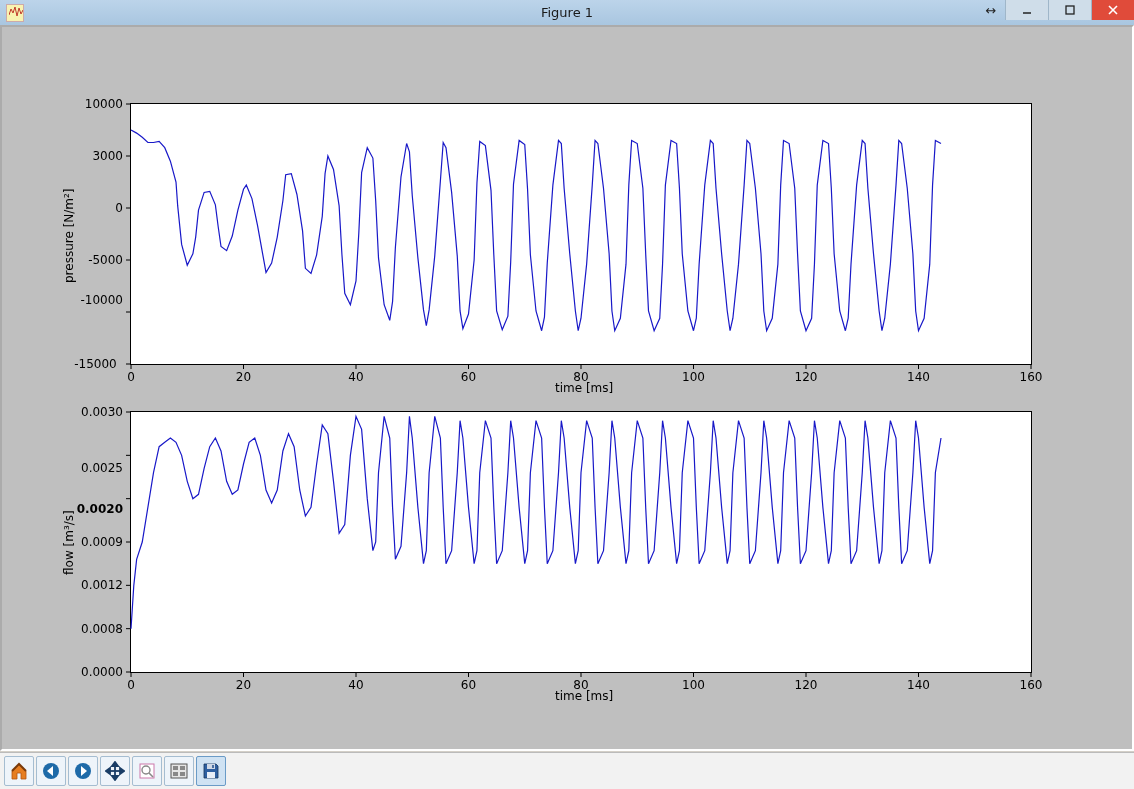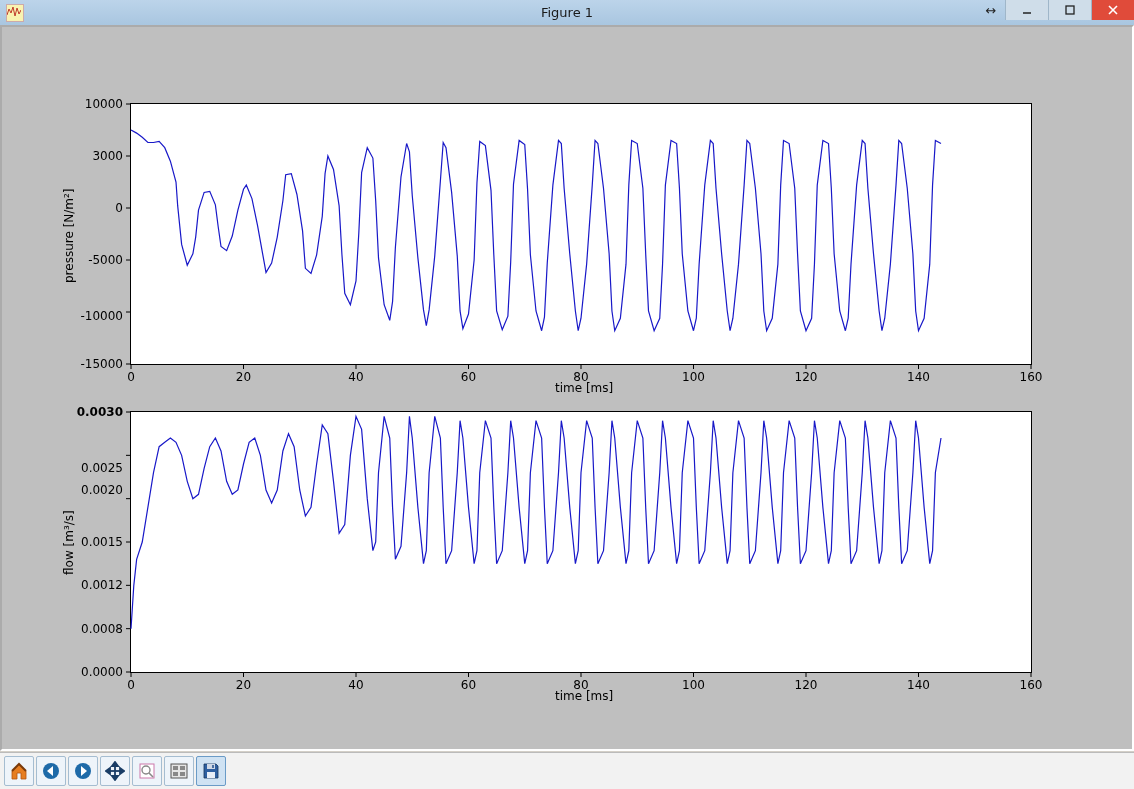--- a/index.html
+++ b/index.html
@@ -12,20 +12,21 @@
   }
 
   
   .titlebar {
     height: 25px;
     background: linear-gradient(#bcd4ea, #a9c6e0);
     border-bottom: 1px solid #7c9cb6;
     display: flex;
     align-items: center;
     position: relative;
+    text-align: right;
   }
   .titlebar .app-icon {
     width: 16px; height: 16px;
     margin: 0 6px;
     background: #f9f3b1;
     border: 1px solid #caa;
     display: inline-block;
   }
   .titlebar .app-icon svg { width: 14px; height: 14px; }
   .titlebar .title {
@@ -191,22 +192,22 @@
         </svg>
     <div class="tick-label tick-x" style="left: 0px; top: 266px;">0</div>
         <div class="tick-label tick-x" style="left: 112.5px; top: 266px;">20</div>
         <div class="tick-label tick-x" style="left: 225px; top: 266px;">40</div>
         <div class="tick-label tick-x" style="left: 337.5px; top: 266px;">60</div>
         <div class="tick-label tick-x" style="left: 450px; top: 266px;">80</div>
         <div class="tick-label tick-x" style="left: 562.5px; top: 266px;">100</div>
         <div class="tick-label tick-x" style="left: 675px; top: 266px;">120</div>
         <div class="tick-label tick-x" style="left: 787.5px; top: 266px;">140</div>
         <div class="tick-label tick-x" style="left: 900px; top: 266px;">160</div>
-        <div class="tick-label tick-y" style="right: 908px; left: -63px; width: 55px; top: 260px;">-15000</div>
-        <div class="tick-label tick-y" style="right: 908px; left: -63px; width: 55px; top: 212px;">-10000</div>
+        <div class="tick-label tick-y" style="right: 908px; left: -63px; width: 55px; top: 260px; text-align: center;">-15000</div>
+        <div class="tick-label tick-y" style="right: 908px; left: -63px; width: 55px; top: 196px;">-10000</div>
         <div class="tick-label tick-y" style="right: 908px; left: -63px; width: 55px; top: 156px;">-5000</div>
         <div class="tick-label tick-y" style="right: 908px; left: -63px; width: 55px; top: 104px;">0</div>
         <div class="tick-label tick-y" style="right: 908px; left: -63px; width: 55px; top: 52px;">3000</div>
         <div class="tick-label tick-y" style="right: 908px; left: -63px; width: 55px; top: 0px;">10000</div>
       </div>
     <div class="axis-label ylabel" style="left:52px; top:248px;">
       <span>pressure [N/m²]</span>
     </div>
     <div class="axis-label" style="left:545px; top:346px;">
       <span>time [ms]</span>
@@ -237,24 +238,24 @@
         <div class="tick-label tick-x" style="left: 225px; top: 266px;">40</div>
         <div class="tick-label tick-x" style="left: 337.5px; top: 266px;">60</div>
         <div class="tick-label tick-x" style="left: 450px; top: 266px;">80</div>
         <div class="tick-label tick-x" style="left: 562.5px; top: 266px;">100</div>
         <div class="tick-label tick-x" style="left: 675px; top: 266px;">120</div>
         <div class="tick-label tick-x" style="left: 787.5px; top: 266px;">140</div>
         <div class="tick-label tick-x" style="left: 900px; top: 266px;">160</div>
         <div class="tick-label tick-y" style="right: 908px; left: -63px; width: 55px; top: 260px;">0.0000</div>
         <div class="tick-label tick-y" style="right: 908px; left: -63px; width: 55px; top: 216.667px;">0.0008</div>
         <div class="tick-label tick-y" style="right: 908px; left: -63px; width: 55px; top: 173.333px;">0.0012</div>
-        <div class="tick-label tick-y" style="right: 908px; left: -63px; width: 55px; top: 130px;">0.0015</div>
-        <div class="tick-label tick-y" style="right: 908px; left: -63px; width: 55px; top: 78px;">0.0020</div>
+        <div class="tick-label tick-y" style="right: 908px; left: -63px; width: 55px; top: 130px;">0.0009</div>
+        <div class="tick-label tick-y" style="right: 908px; left: -63px; width: 55px; top: 97px; font-weight: bold;">0.0020</div>
         <div class="tick-label tick-y" style="right: 908px; left: -63px; width: 55px; top: 56px;">0.0025</div>
-        <div class="tick-label tick-y" style="right: 908px; left: -63px; width: 55px; top: 0px; font-weight: bold;">0.0030</div>
+        <div class="tick-label tick-y" style="right: 908px; left: -63px; width: 55px; top: 0px;">0.0030</div>
       </div>
     <div class="axis-label ylabel" style="left:52px; top:540px;">
       <span>flow [m³/s]</span>
     </div>
     <div class="axis-label" style="left:545px; top:654px;">
       <span>time [ms]</span>
     </div>
   </div>
 </div>
 

